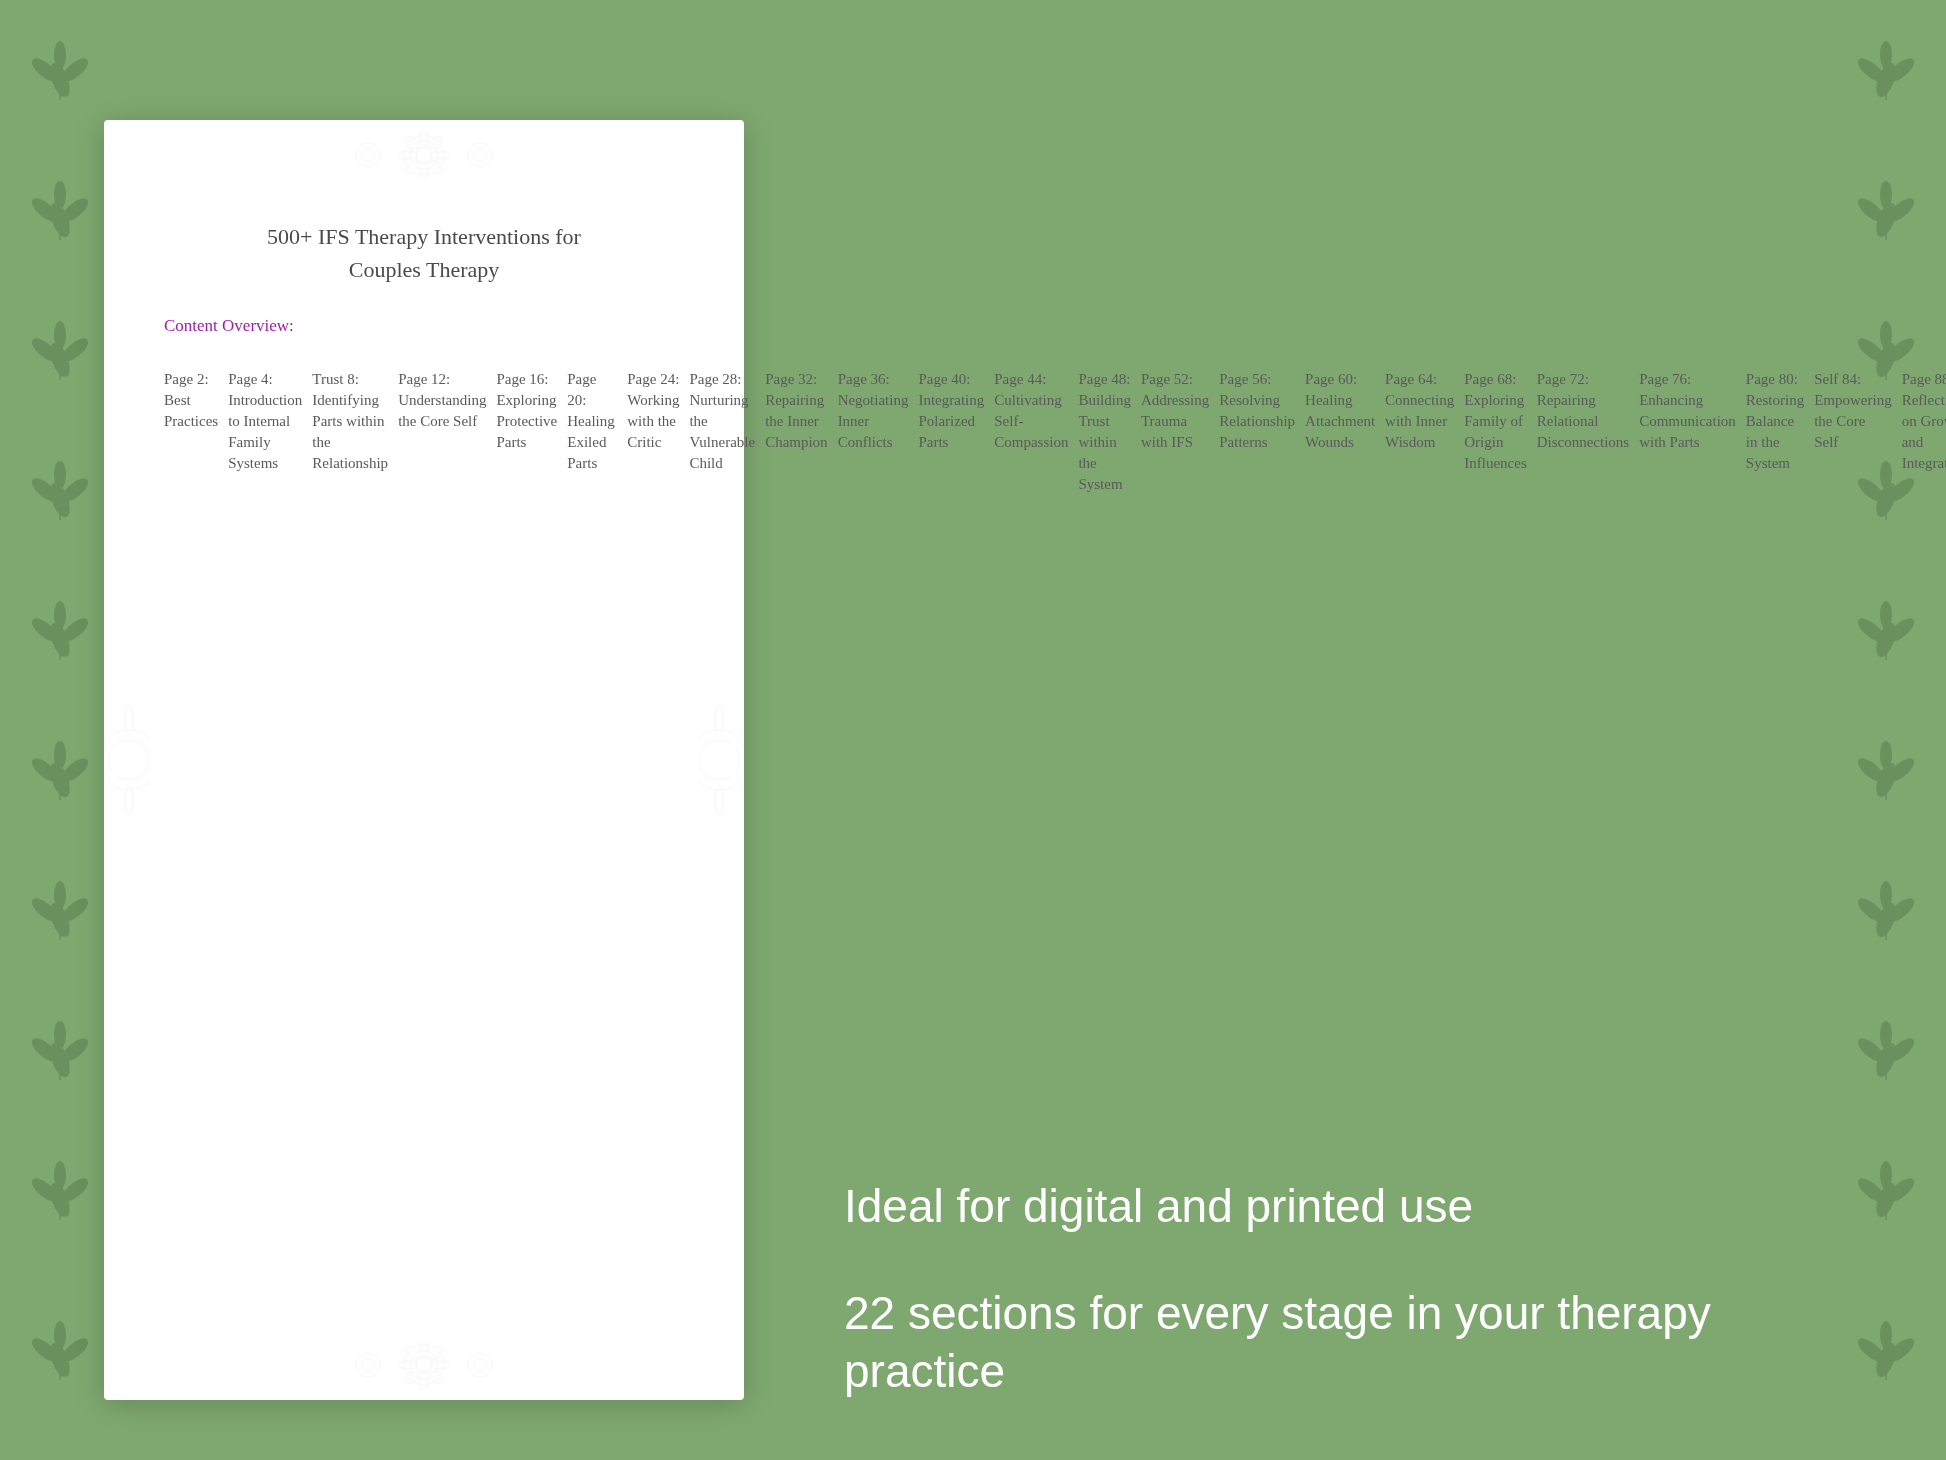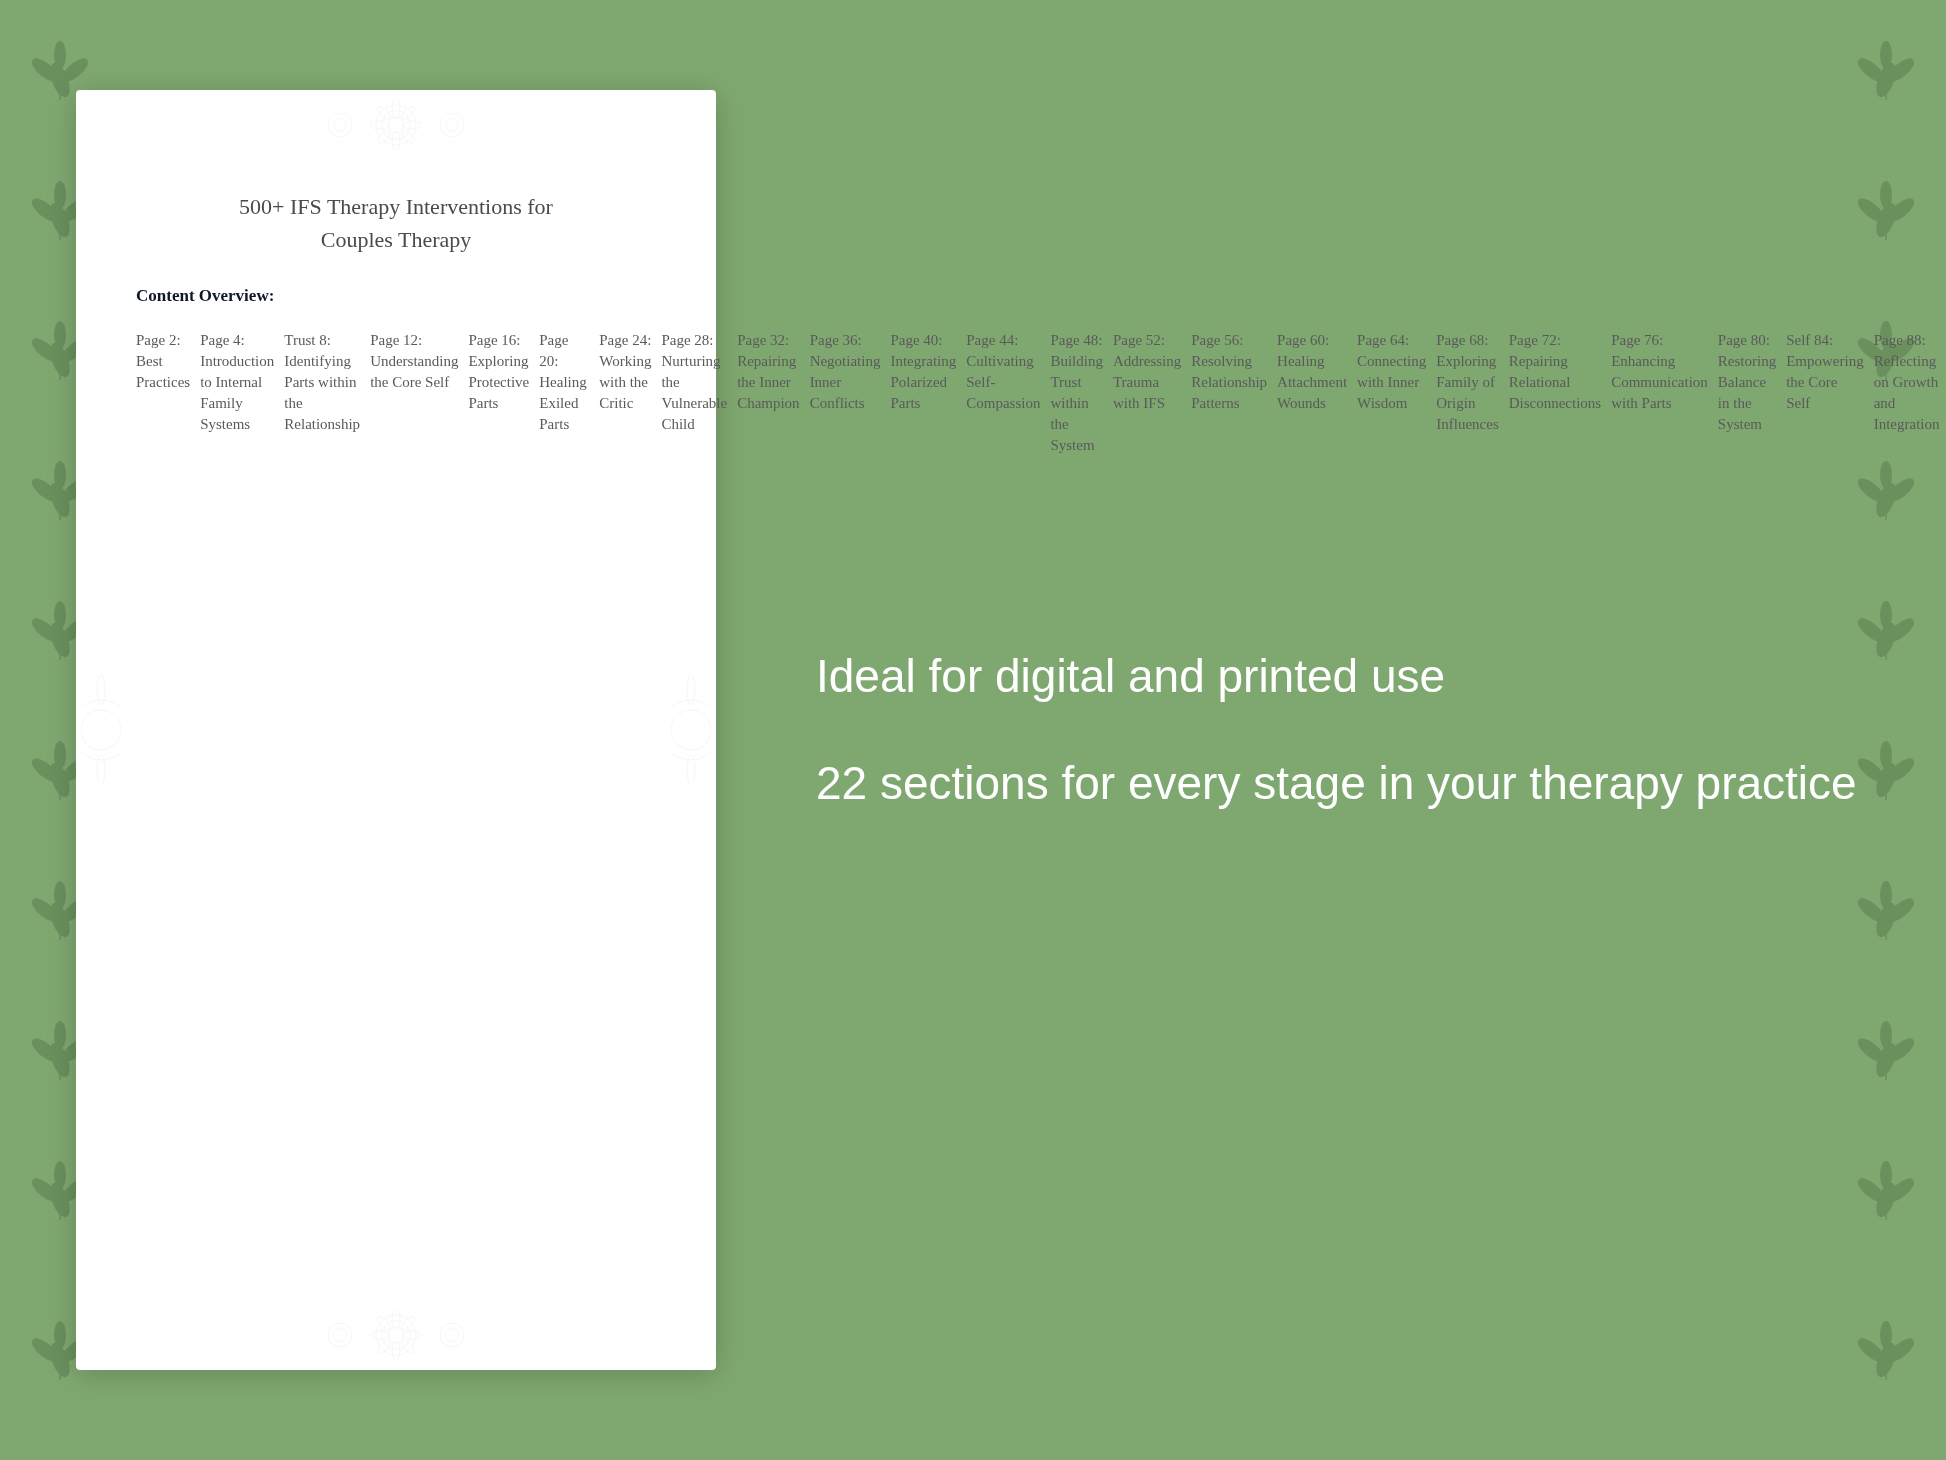--- a/index.html
+++ b/index.html
@@ -27,26 +27,26 @@
       align-items: center;
       justify-content: space-around;
       opacity: 0.35;
     }
     .floral-border.left { left: 0; }
     .floral-border.right { right: 0; }
 
     
     .main-content {
       display: flex;
-      align-items: center;
+      align-items: flex-end;
       justify-content: center;
       gap: 80px;
       width: 100%;
       height: 100%;
-      padding: 60px 76px;
+      padding: 60px 104px;
     }
 
     
     .document-card {
       background: #fff;
       width: 640px;
       min-height: 1280px;
       border-radius: 4px;
       box-shadow: 0 4px 30px rgba(0,0,0,0.2);
       padding: 50px 60px 50px 60px;
@@ -94,23 +94,23 @@
       font-size: 22px;
       color: #4a4a4a;
       font-weight: 400;
       line-height: 1.5;
       margin-top: 50px;
       margin-bottom: 30px;
     }
 
     .content-overview-label {
       font-size: 17px;
-      color: #0f172a;
-      margin-bottom: 24px;
-      font-weight: 700;
+      color: #a21caf;
+      margin-bottom: 33px;
+      font-weight: 400;
     }
 
     .toc-list {
       list-style: none;
       display: flex;
       flex-direction: row;
       gap: 10px;
     }
 
     .toc-item {

